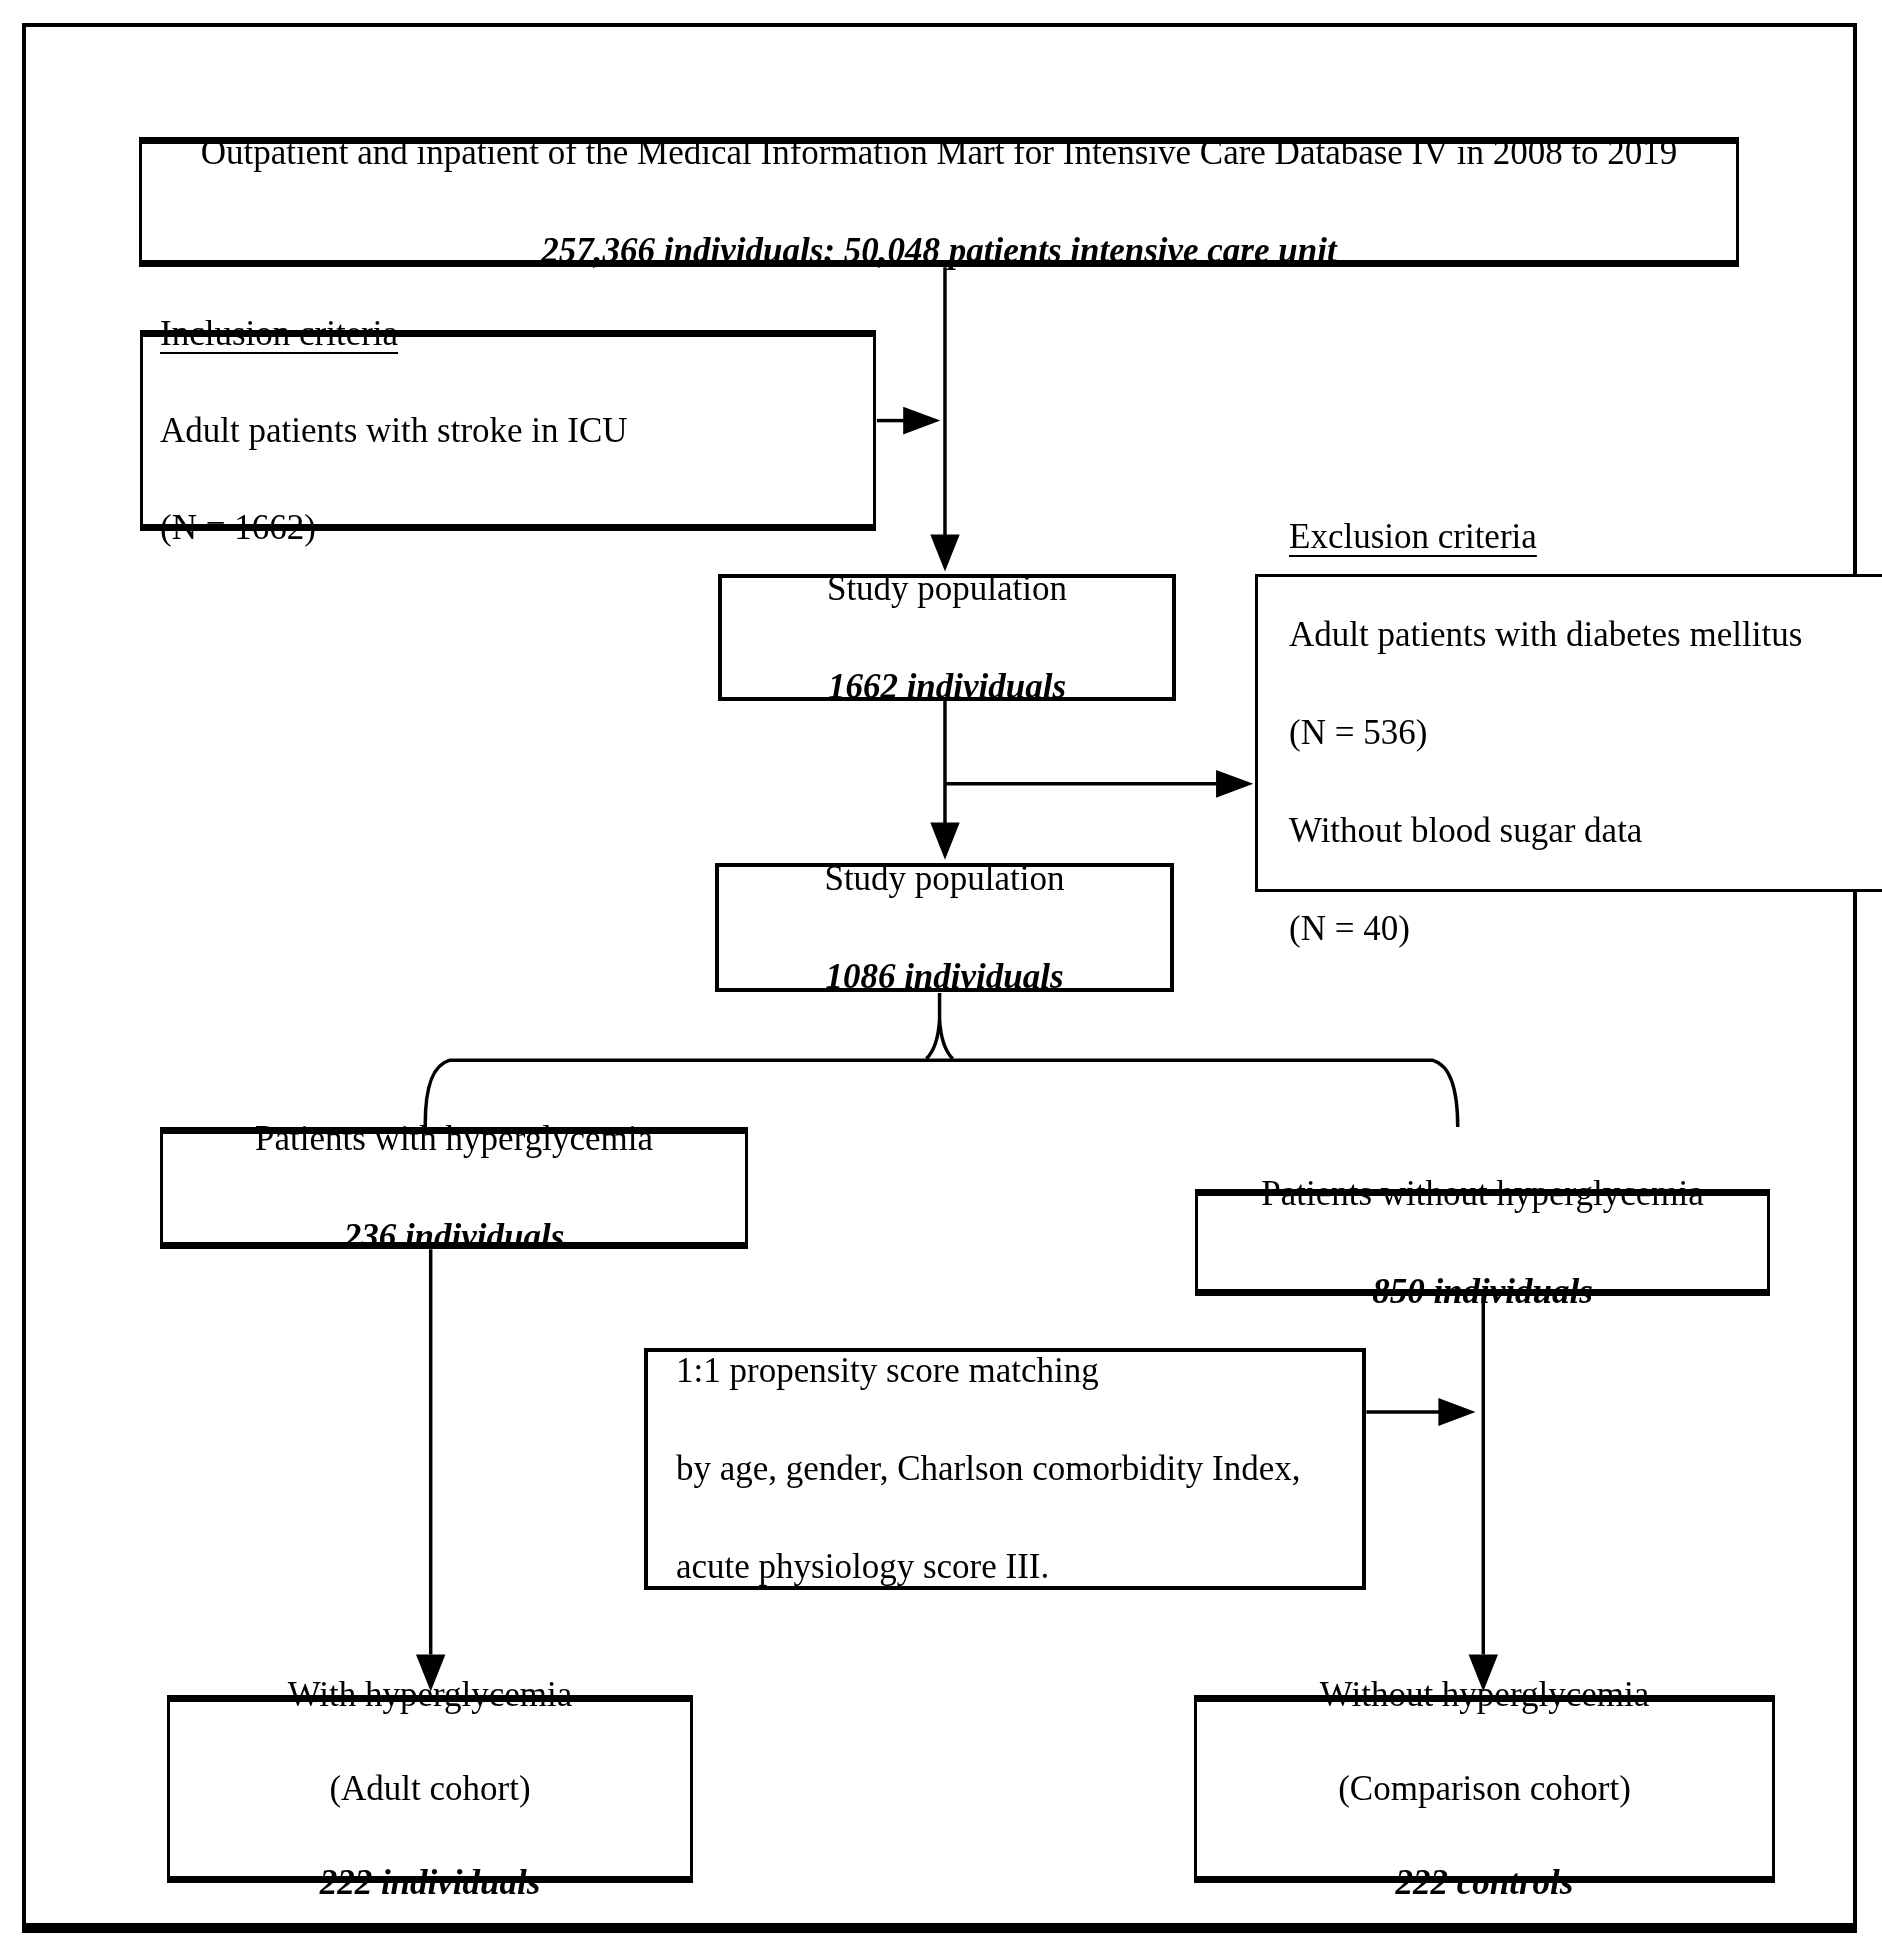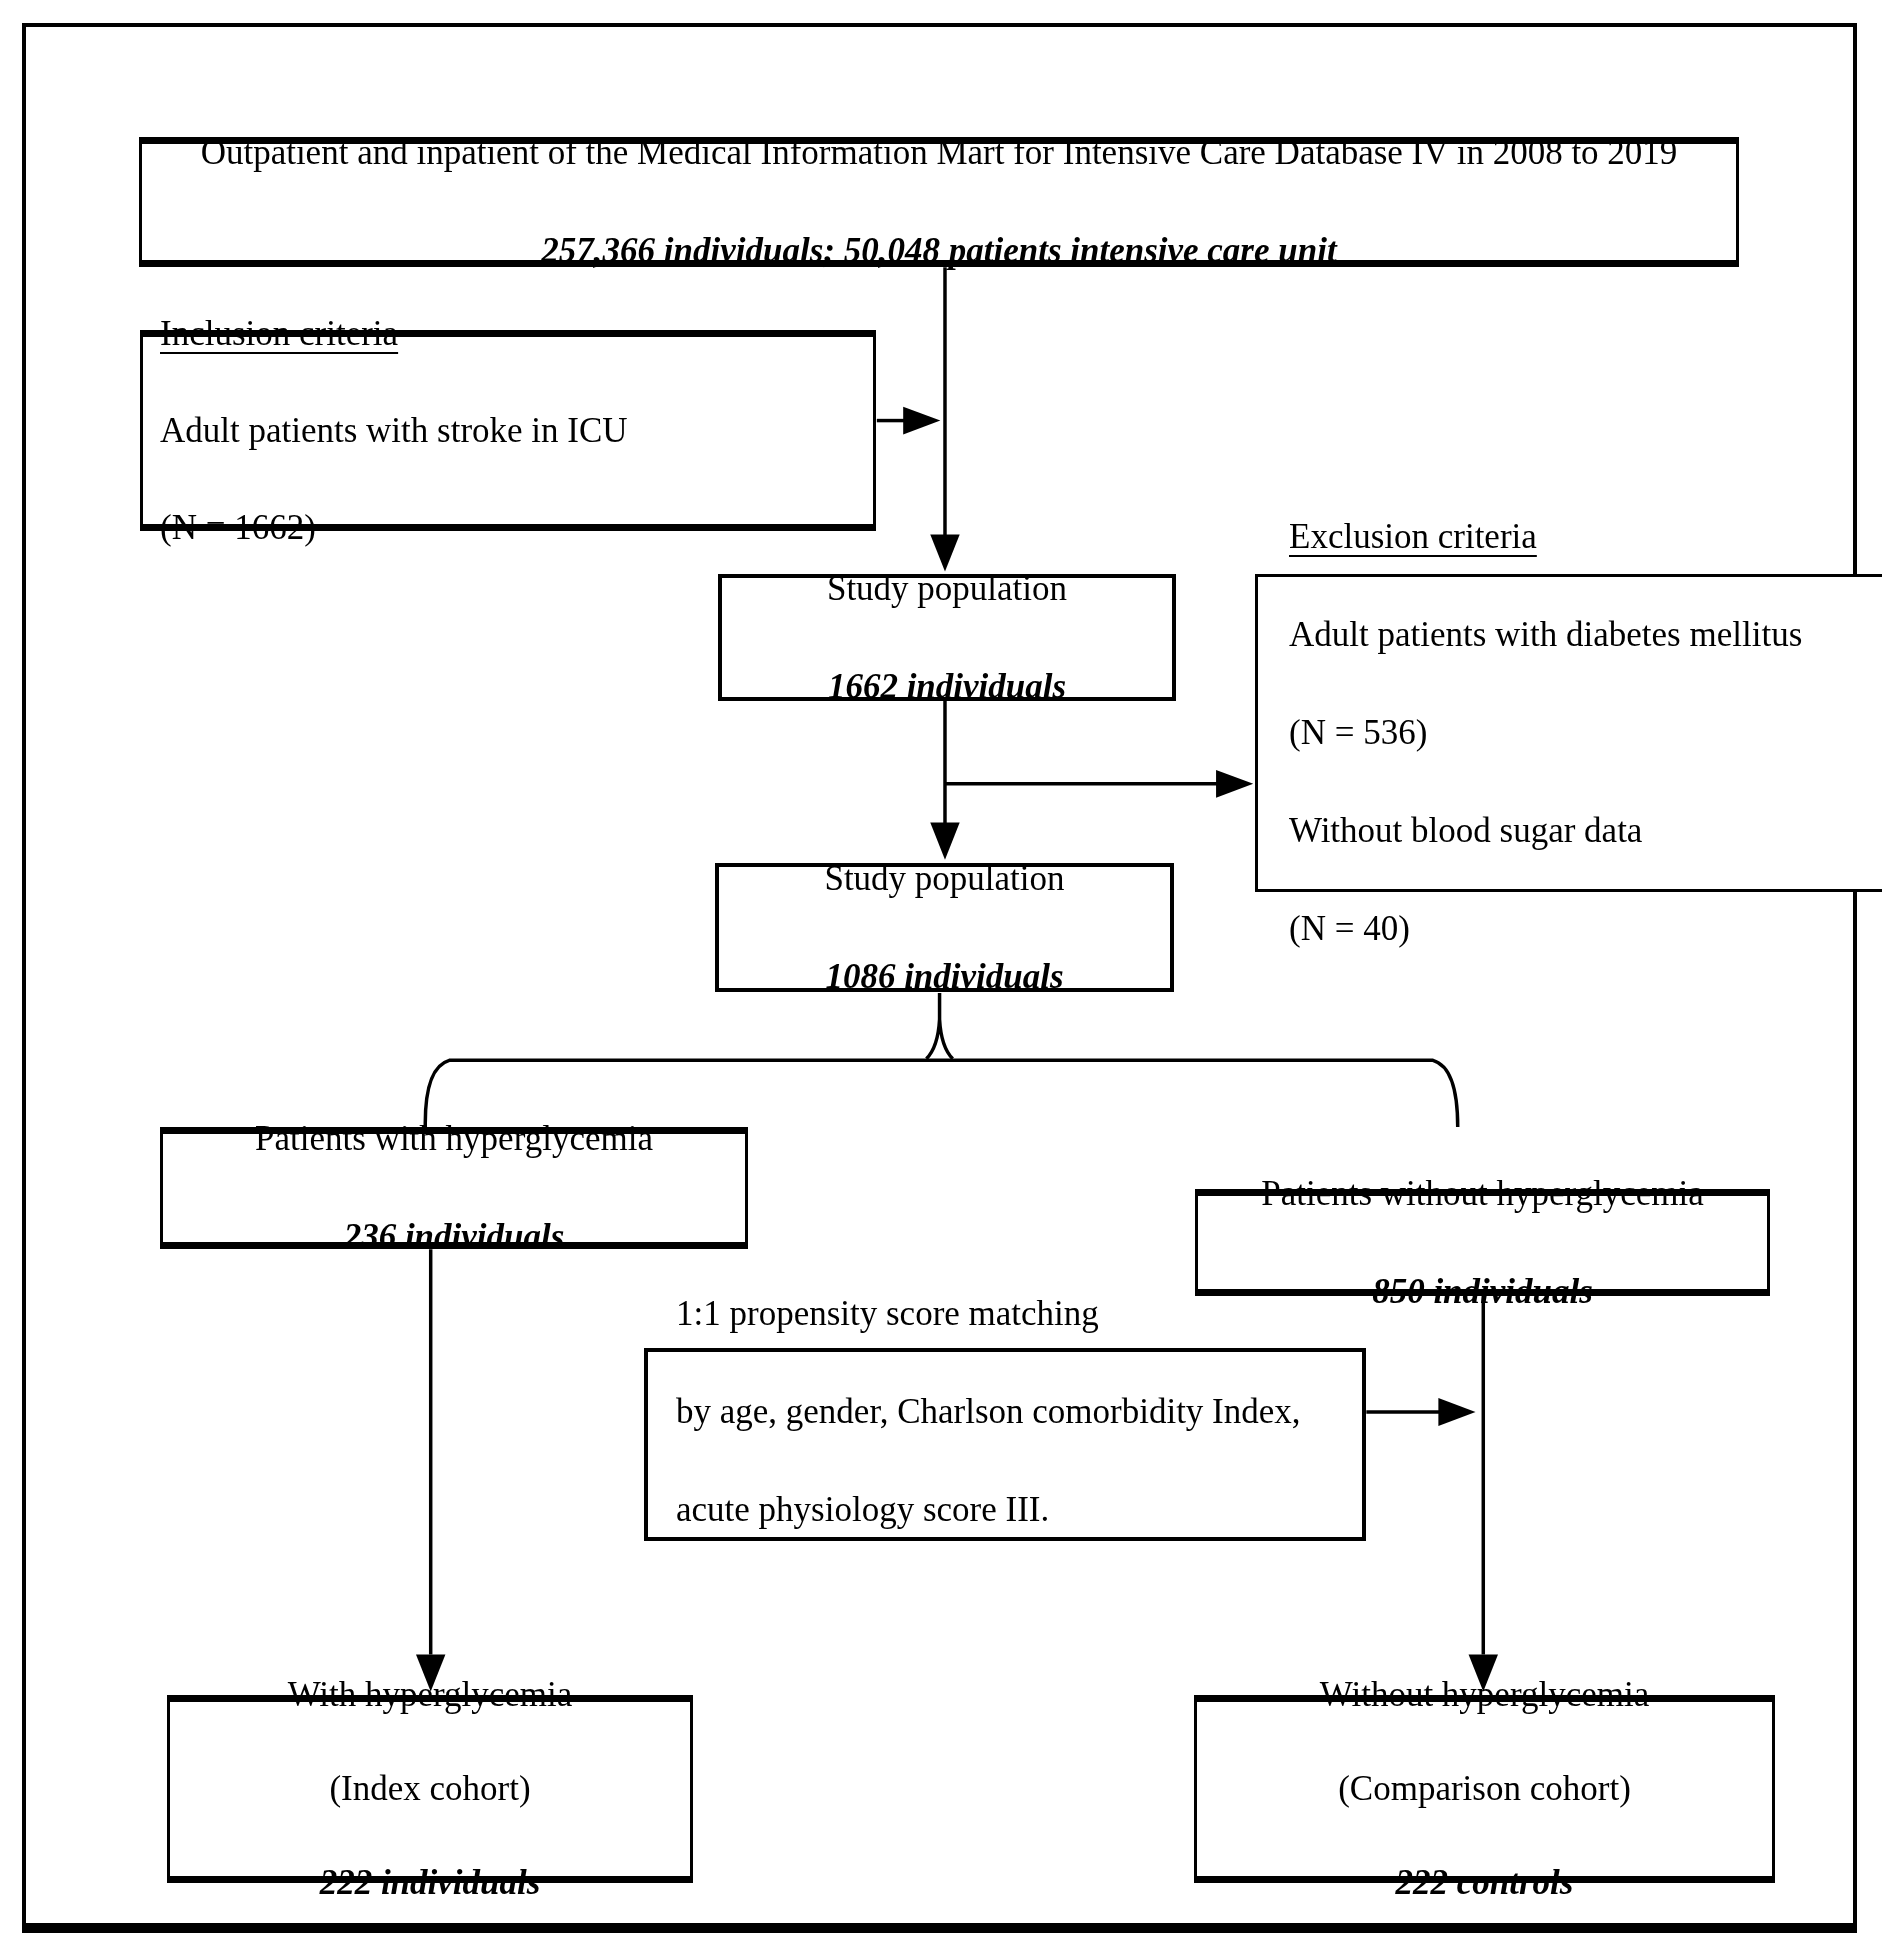--- a/index.html
+++ b/index.html
@@ -28,21 +28,21 @@
   .bold{font-weight:700;font-style:italic;}
   .underline{text-decoration:underline;text-decoration-thickness:2.3px;text-underline-offset:7px;}
 
   #box-source{left:139px;top:137px;width:1600px;height:130px;}
   #box-inclusion{left:140px;top:330px;width:736px;height:201px;padding-left:17px;line-height:53px;}
   #box-study1{left:718px;top:574px;width:458px;height:127px;border-width:4.6px;}
   #box-exclusion{left:1255px;top:574px;width:664px;height:318px;padding-left:31px;border-width:3.9px;}
   #box-study2{left:715px;top:863px;width:459px;height:129px;border-width:4.6px;}
   #box-hyper{left:160px;top:1127px;width:588px;height:122px;}
   #box-nohyper{left:1195px;top:1189px;width:575px;height:107px;}
-  #box-matching{left:644px;top:1348px;width:722px;height:193px;padding-left:28px;border-width:4.6px;justify-content:flex-end;}
+  #box-matching{left:644px;top:1348px;width:722px;height:242px;padding-left:28px;border-width:4.6px;}
   #box-studycohort{left:167px;top:1695px;width:526px;height:188px;line-height:50px;}
   #box-comparison{left:1194px;top:1695px;width:581px;height:188px;line-height:50px;}
 </style>
 </head>
 <body>
 
 <div class="canvas">
 
   <div class="frame"></div>
 
@@ -114,21 +114,21 @@
   </div>
 
   <div class="box lefted" id="box-matching">
     <div class="ln">1:1 propensity score matching</div>
     <div class="ln">by age, gender, Charlson comorbidity Index,</div>
     <div class="ln">acute physiology score III.</div>
   </div>
 
   <div class="box centered thickTB" id="box-studycohort">
     <div class="ln">With hyperglycemia</div>
-    <div class="ln">(Index cohort)</div>
+    <div class="ln">(Adult cohort)</div>
     <div class="ln bold">222 individuals</div>
   </div>
 
   <div class="box centered thickTB" id="box-comparison">
     <div class="ln">Without hyperglycemia</div>
     <div class="ln">(Comparison cohort)</div>
     <div class="ln bold">222 controls</div>
   </div>
 
 </div>

